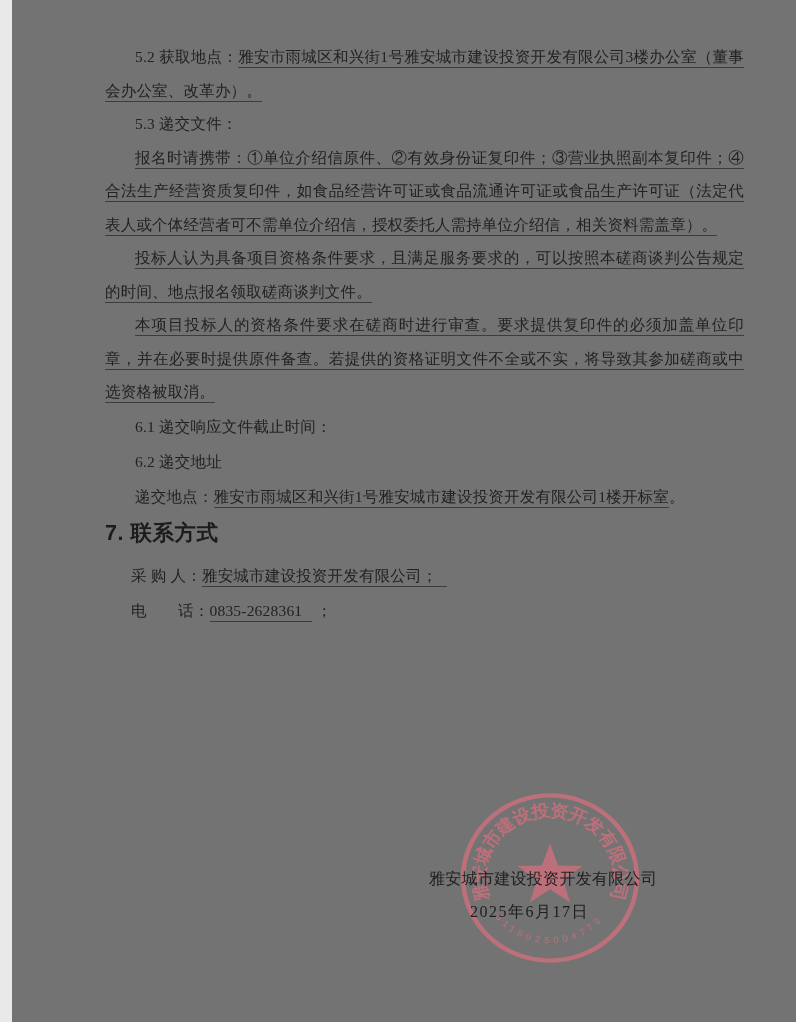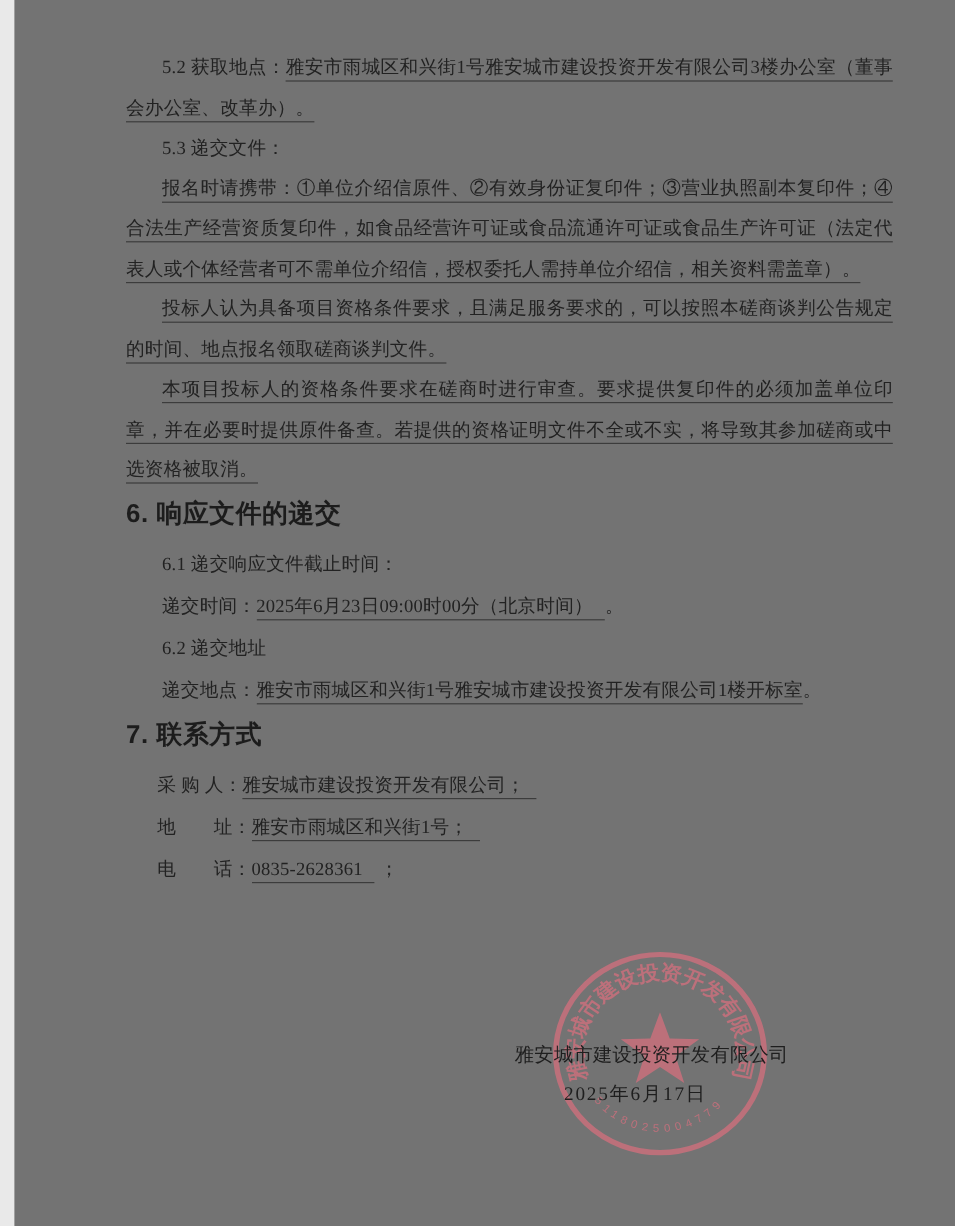--- a/index.html
+++ b/index.html
@@ -81,35 +81,32 @@
     <p class="body"><span>5.2 获取地点：</span><span class="u">雅安市雨城区和兴街1号雅安城市建设投资开发有限公司3楼办公室（董事会办公室、改革办）。</span></p>
 
     <p class="body">5.3 递交文件：</p>
 
     <p class="body"><span class="u">报名时请携带：①单位介绍信原件、②有效身份证复印件；③营业执照副本复印件；④合法生产经营资质复印件，如食品经营许可证或食品流通许可证或食品生产许可证（法定代表人或个体经营者可不需单位介绍信，授权委托人需持单位介绍信，相关资料需盖章）。</span></p>
 
     <p class="body"><span class="u">投标人认为具备项目资格条件要求，且满足服务要求的，可以按照本磋商谈判公告规定的时间、地点报名领取磋商谈判文件。</span></p>
 
     <p class="body"><span class="u">本项目投标人的资格条件要求在磋商时进行审查。要求提供复印件的必须加盖单位印章，并在必要时提供原件备查。若提供的资格证明文件不全或不实，将导致其参加磋商或中选资格被取消。</span></p>
 
-    <h2 class="h">6. 响应文件的递交</h2>
 
     <p class="body s6">6.1 递交响应文件截止时间：</p>
 
-    <p class="body s6"><span>递交时间：</span><span class="u ux">2025年6月23日09:00时00分（北京时间）</span><span>。</span></p>
 
     <p class="body s6 mt3">6.2 递交地址</p>
 
     <p class="body s6"><span>递交地点：</span><span class="u">雅安市雨城区和兴街1号雅安城市建设投资开发有限公司1楼开标室</span><span>。</span></p>
 
     <h2 class="h">7. 联系方式</h2>
 
     <p class="body c"><span class="cl">采 购 人：</span><span class="u ux">雅安城市建设投资开发有限公司；</span><span></span></p>
 
-    <p class="body c"><span class="cl">地　　址：</span><span class="u ux">雅安市雨城区和兴街1号；</span><span></span></p>
 
 
 
     <p class="body c"><span class="cl">电　　话：</span><span class="u ux">0835-2628361</span> <span>；</span></p>
 
   </main>
 
   <div class="sig-company">雅安城市建设投资开发有限公司</div>
   <div class="sig-date">2025年6月17日</div>
 

